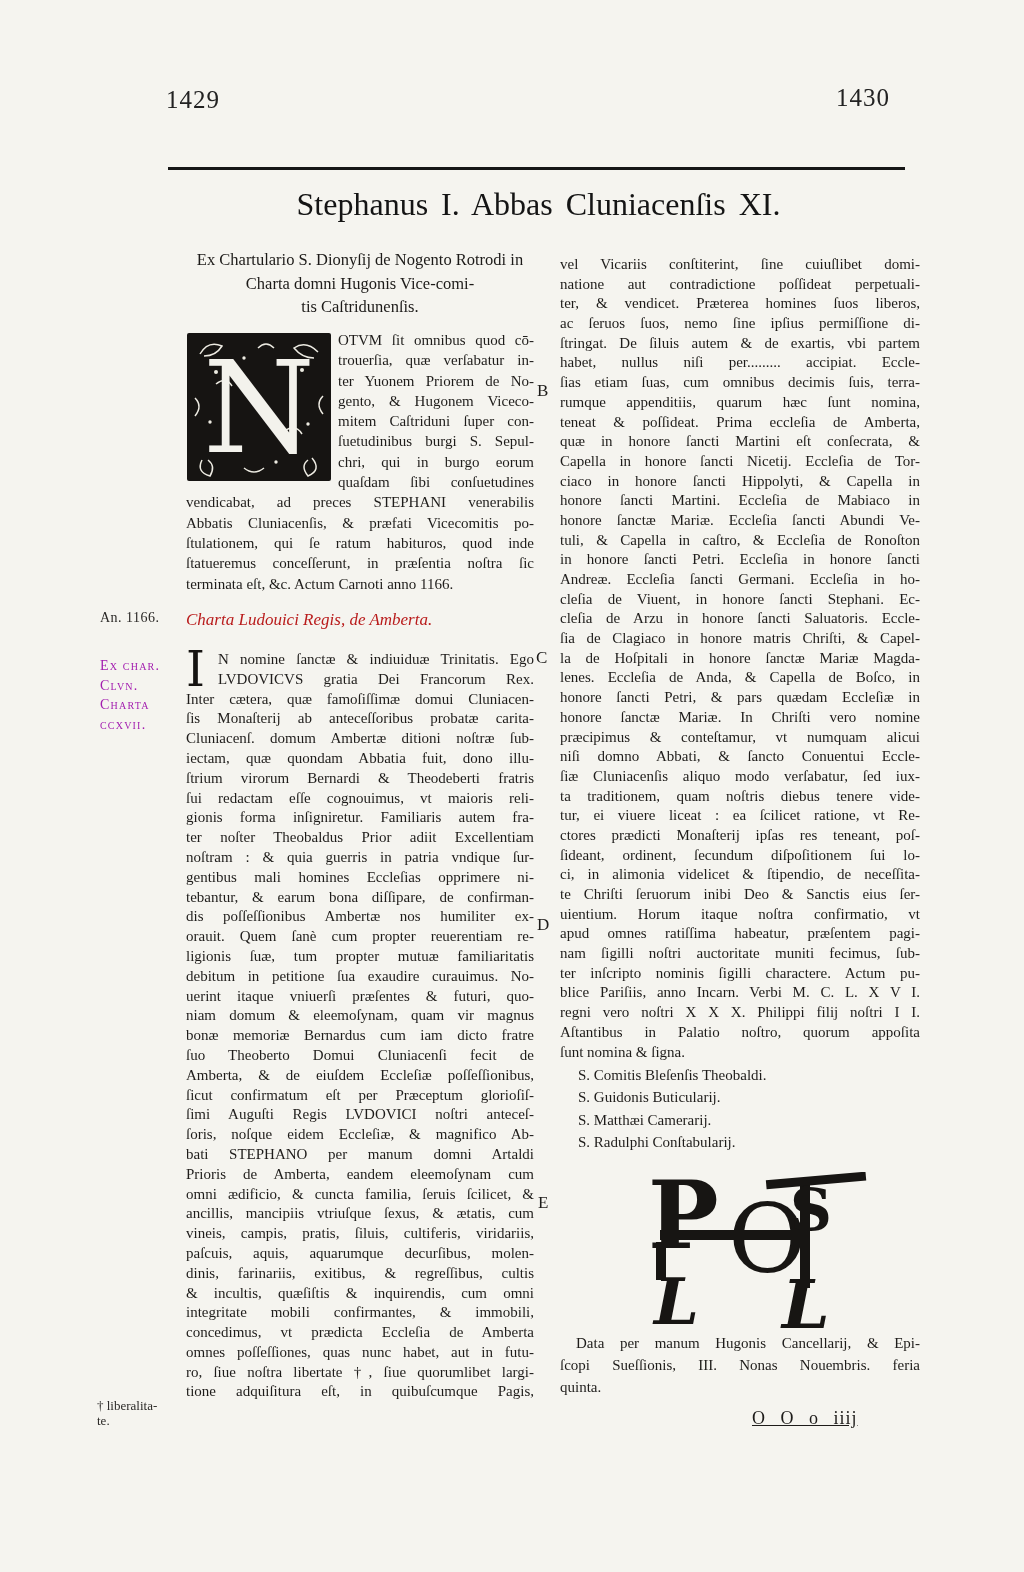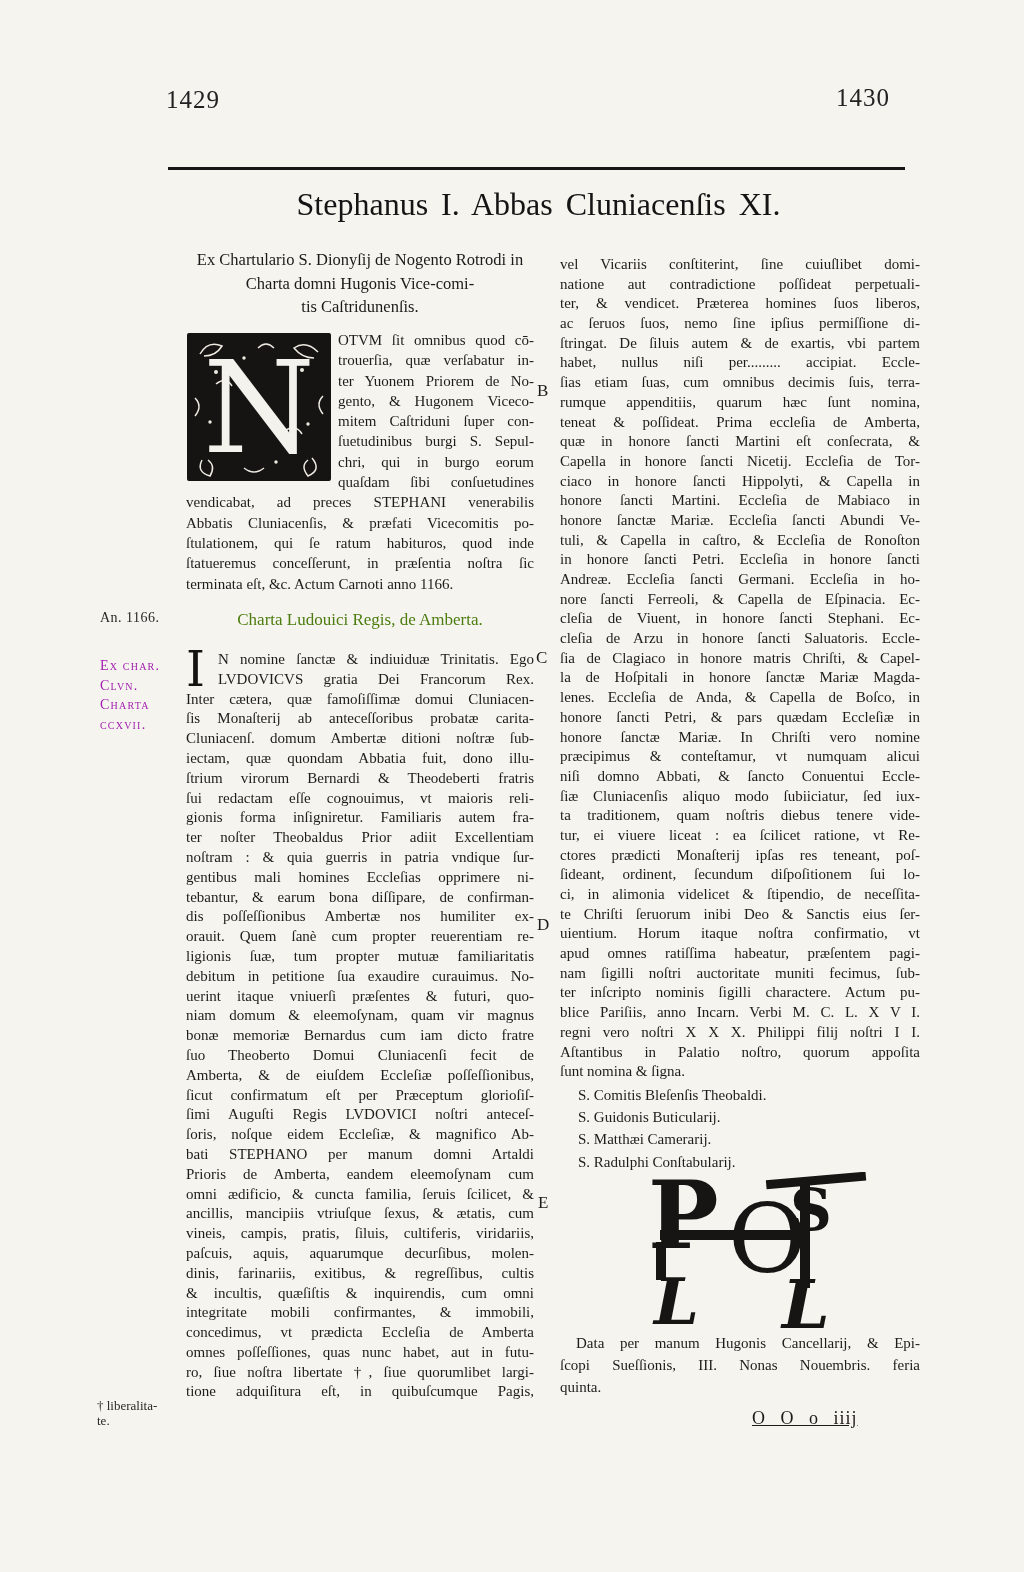--- a/index.html
+++ b/index.html
@@ -27,21 +27,21 @@
   
   .p1 [data-bind-lines]>div, .p1lines>div{height:20.3px;line-height:20.3px;}
   
   .p2lines>div{height:19.8px;line-height:19.8px;}
   .rclines>div{height:19.7px;line-height:19.7px;}
   .dropN{float:left;width:146px;height:150px;margin:2px 6px 2px 0;display:block;}
   .dropI{
     float:left;width:28px;height:36px;margin-right:4px;
     font-size:48px;line-height:38px;font-family:"DejaVu Serif",serif;color:#151311;
   }
-  .subhead{font-size:17px;text-align:center;color:#4d7c0f;}
+  .subhead{font-style:italic;font-size:17px;text-align:left;color:#b91c1c;}
   
   .m-year{font-size:14px;letter-spacing:.5px;color:#2a2826;}
   .m-src>div{
     font-variant:small-caps;letter-spacing:1.2px;font-size:14px;
     height:19.5px;line-height:19.5px;color:#a21caf;
     text-align:left !important;text-align-last:left !important;
   }
   .m-fn>div{
     font-size:13px;height:14.5px;line-height:14.5px;color:#2a2826;
     text-align:left !important;text-align-last:left !important;
@@ -194,31 +194,30 @@
         <div>rumque appenditiis, quarum hæc ſunt nomina,</div>
         <div>teneat &amp; poſſideat. Prima eccleſia de Amberta,</div>
         <div>quæ in honore ſancti Martini eſt conſecrata, &amp;</div>
         <div>Capella in honore ſancti Nicetij. Eccleſia de Tor-</div>
         <div>ciaco in honore ſancti Hippolyti, &amp; Capella in</div>
         <div>honore ſancti Martini. Eccleſia de Mabiaco in</div>
         <div>honore ſanctæ Mariæ. Eccleſia ſancti Abundi Ve-</div>
         <div>tuli, &amp; Capella in caſtro, &amp; Eccleſia de Ronoſton</div>
         <div>in honore ſancti Petri. Eccleſia in honore ſancti</div>
         <div>Andreæ. Eccleſia ſancti Germani. Eccleſia in ho-</div>
-        <div>nore ſancti Ferreoli, &amp; Capella de Eſpinacia. Ec-</div>
         <div>cleſia de Viuent, in honore ſancti Stephani. Ec-</div>
         <div>cleſia de Arzu in honore ſancti Saluatoris. Eccle-</div>
         <div>ſia de Clagiaco in honore matris Chriſti, &amp; Capel-</div>
         <div>la de Hoſpitali in honore ſanctæ Mariæ Magda-</div>
         <div>lenes. Eccleſia de Anda, &amp; Capella de Boſco, in</div>
         <div>honore ſancti Petri, &amp; pars quædam Eccleſiæ in</div>
         <div>honore ſanctæ Mariæ. In Chriſti vero nomine</div>
         <div>præcipimus &amp; conteſtamur, vt numquam alicui</div>
         <div>niſi domno Abbati, &amp; ſancto Conuentui Eccle-</div>
-        <div>ſiæ Cluniacenſis aliquo modo ſubiiciatur, ſed iux-</div>
+        <div>ſiæ Cluniacenſis aliquo modo verſabatur, ſed iux-</div>
         <div>ta traditionem, quam noſtris diebus tenere vide-</div>
         <div>tur, ei viuere liceat : ea ſcilicet ratione, vt Re-</div>
         <div>ctores prædicti Monaſterij ipſas res teneant, poſ-</div>
         <div>ſideant, ordinent, ſecundum diſpoſitionem ſui lo-</div>
         <div>ci, in alimonia videlicet &amp; ſtipendio, de neceſſita-</div>
         <div>te Chriſti ſeruorum inibi Deo &amp; Sanctis eius ſer-</div>
         <div>uientium. Horum itaque noſtra confirmatio, vt</div>
         <div>apud omnes ratiſſima habeatur, præſentem pagi-</div>
         <div>nam ſigilli noſtri auctoritate muniti fecimus, ſub-</div>
         <div>ter inſcripto nominis ſigilli charactere. Actum pu-</div>

